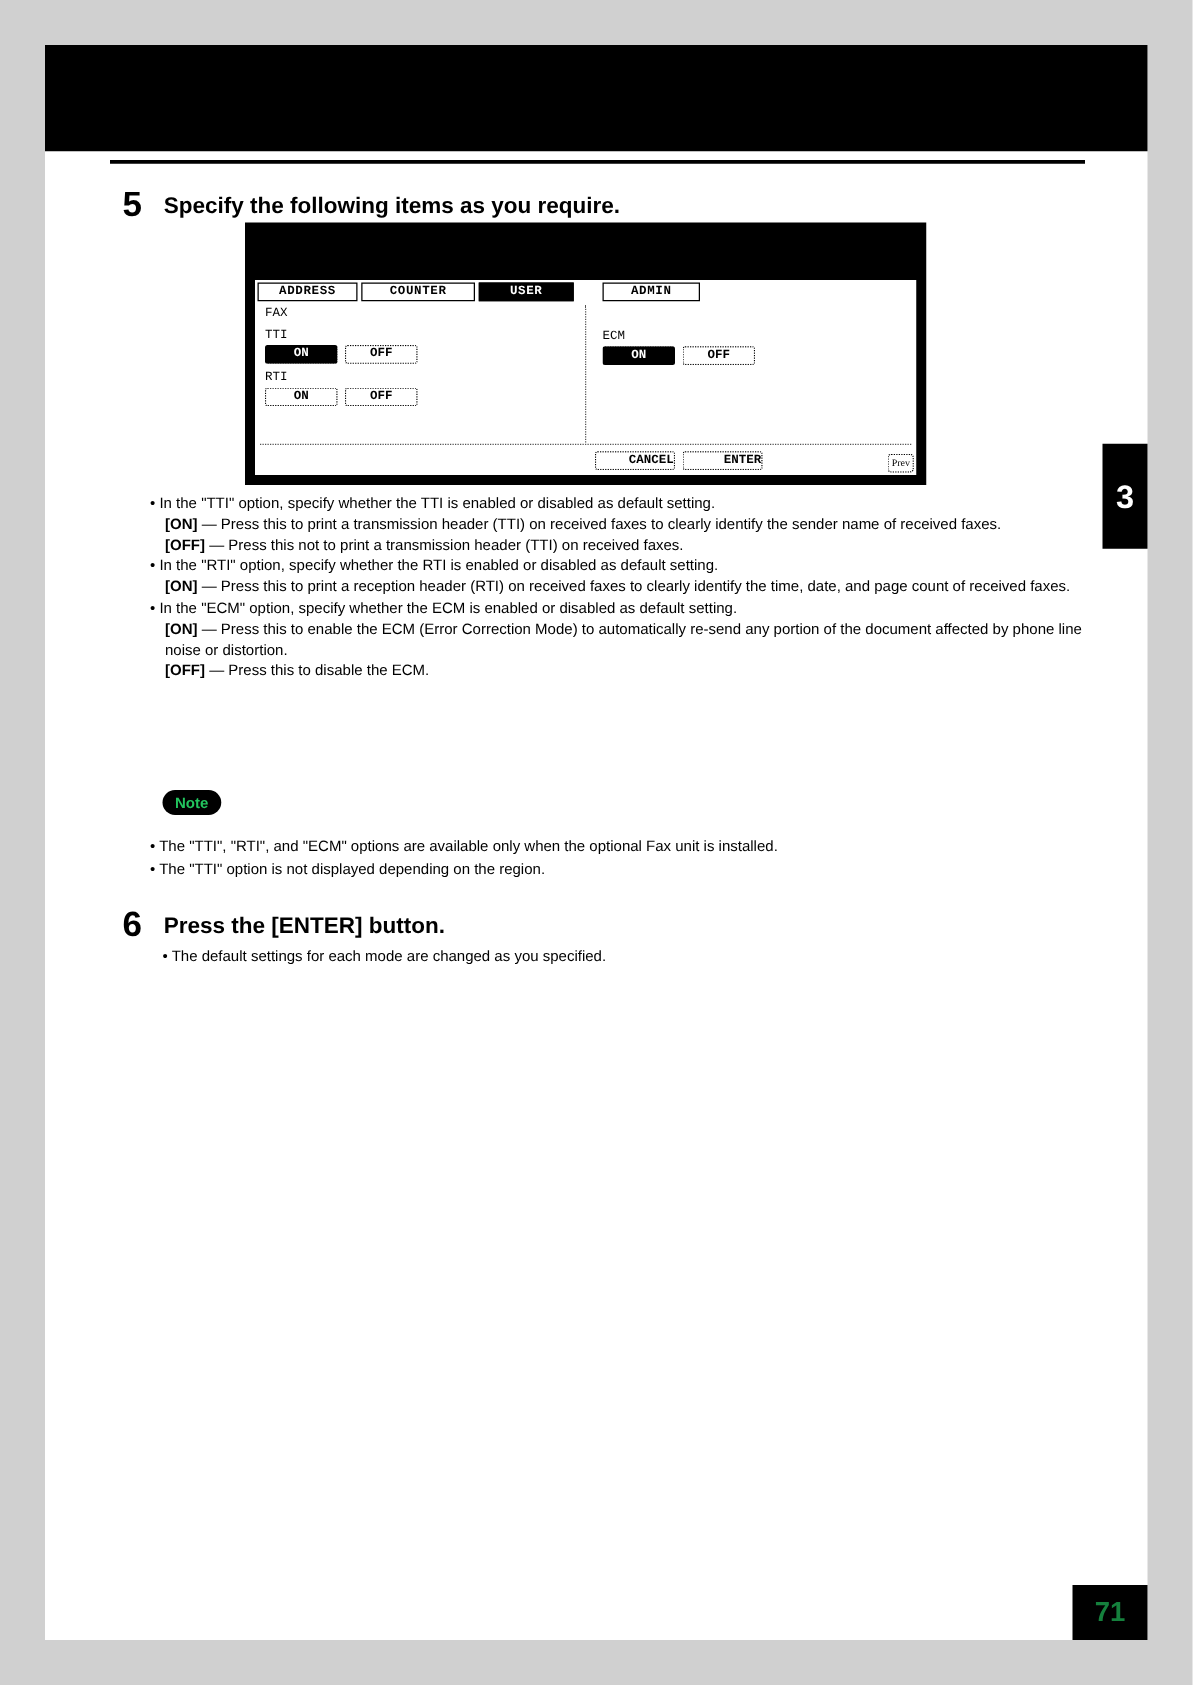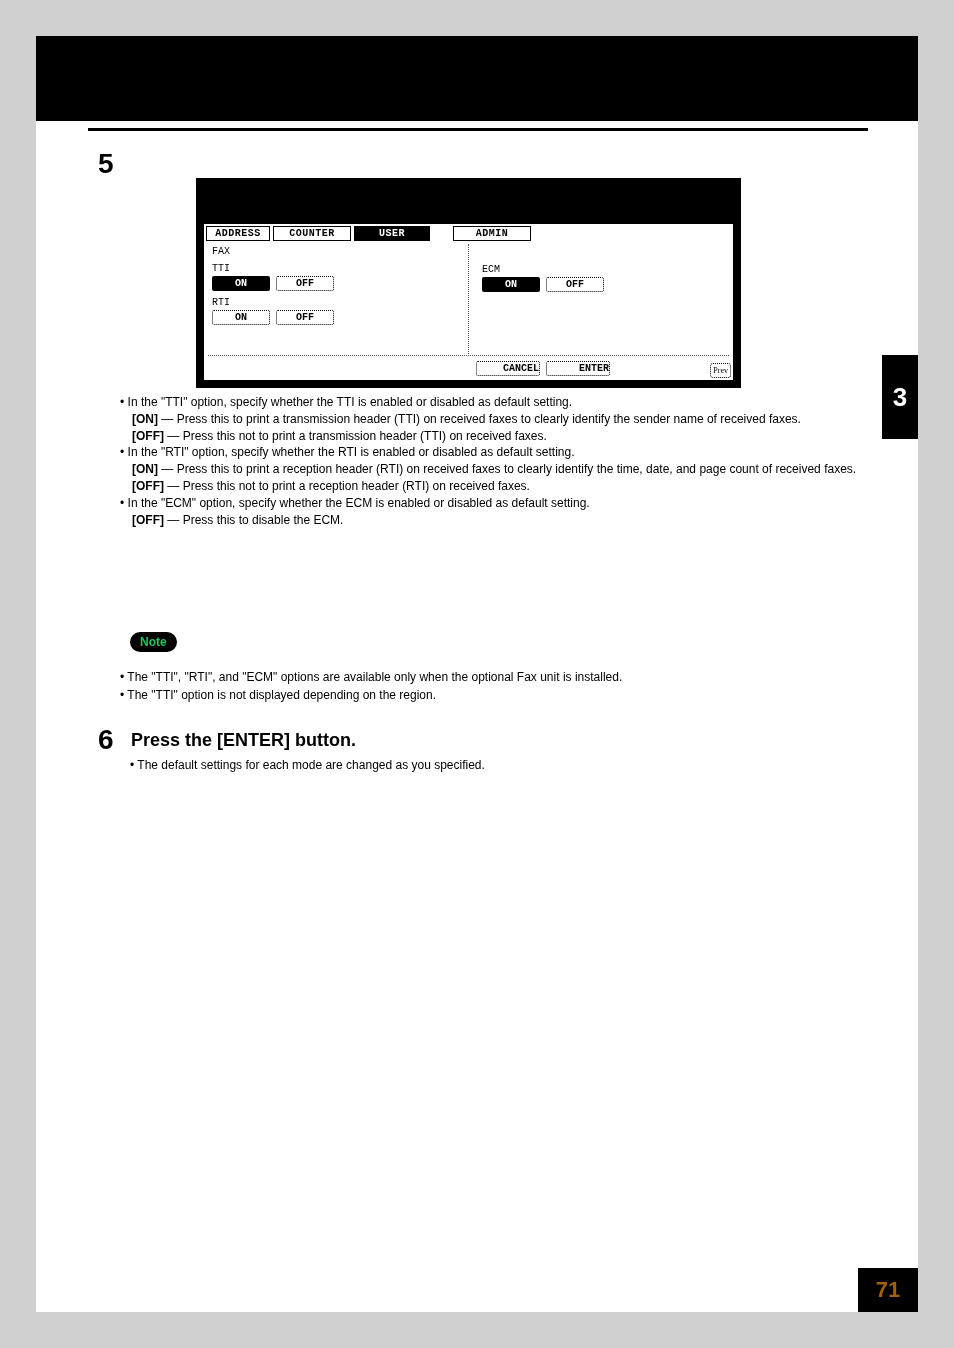--- a/index.html
+++ b/index.html
@@ -249,42 +249,43 @@
       align-items: center;
       justify-content: center;
     }
     .page-num-box {
       position: absolute;
       bottom: 0;
       right: 0;
       width: 60px;
       height: 44px;
       background: #000;
-      color: #a16207;
+      color: #15803d;
       font-size: 22px;
       font-weight: bold;
       display: flex;
       align-items: center;
       justify-content: center;
     }
   </style>
 </head>
 <body>
 
 <div class="page-white">
   <div class="black-topbar"></div>
   <div class="content-rule"></div>
 
   <div class="step-5-num">5</div>
+  <div class="step-5-title">Specify the following items as you require.</div>
 
   <div class="screen-mock">
     <div class="screen-inner">
       <div class="tabs-row">
-        <div class="tab" style="width:64px">ADDRESS</div>
-        <div class="tab" style="width:78px">COUNTER</div>
+        <div class="tab" style="width:80px">ADDRESS</div>
+        <div class="tab" style="width:91px">COUNTER</div>
         <div class="tab active" style="width:76px">USER</div>
         <div class="tab" style="width:78px;margin-left:20px">ADMIN</div>
       </div>
 
       <div class="screen-body-left">
         <div class="sec-label">FAX</div>
         <div class="sub-label">TTI</div>
         <div class="btn-row">
           <div class="pill-btn sel">ON</div>
           <div class="pill-btn">OFF</div>
@@ -319,24 +320,24 @@
   <div class="explain-list">
     <ul>
       <li class="bullet">
         <span>In the "TTI" option, specify whether the TTI is enabled or disabled as default setting.</span>
         <p><b>[ON]</b><span> — Press this to print a transmission header (TTI) on received faxes to clearly identify the sender name of received faxes.</span></p>
         <p><b>[OFF]</b><span> — Press this not to print a transmission header (TTI) on received faxes.</span></p>
       </li>
       <li class="bullet">
         <span>In the "RTI" option, specify whether the RTI is enabled or disabled as default setting.</span>
         <p><b>[ON]</b><span> — Press this to print a reception header (RTI) on received faxes to clearly identify the time, date, and page count of received faxes.</span></p>
-        <p><b>[OFF]</b><span> — Press this not to print a reception header (RTI) on received faxes.</span></p>
       </li>
       <li class="bullet">
         <span>In the "ECM" option, specify whether the ECM is enabled or disabled as default setting.</span>
+        <p><b>[ON]</b><span> — Press this to enable the ECM (Error Correction Mode) to automatically re-send any portion of the document affected by phone line noise or distortion.</span></p>
         <p><b>[OFF]</b><span> — Press this to disable the ECM.</span></p>
       </li>
     </ul>
   </div>
 
   <div class="note-badge">Note</div>
   <div class="note-list">
     <div class="bullet">The "TTI", "RTI", and "ECM" options are available only when the optional Fax unit is installed.</div>
     <div class="bullet">The "TTI" option is not displayed depending on the region.</div>
   </div>

